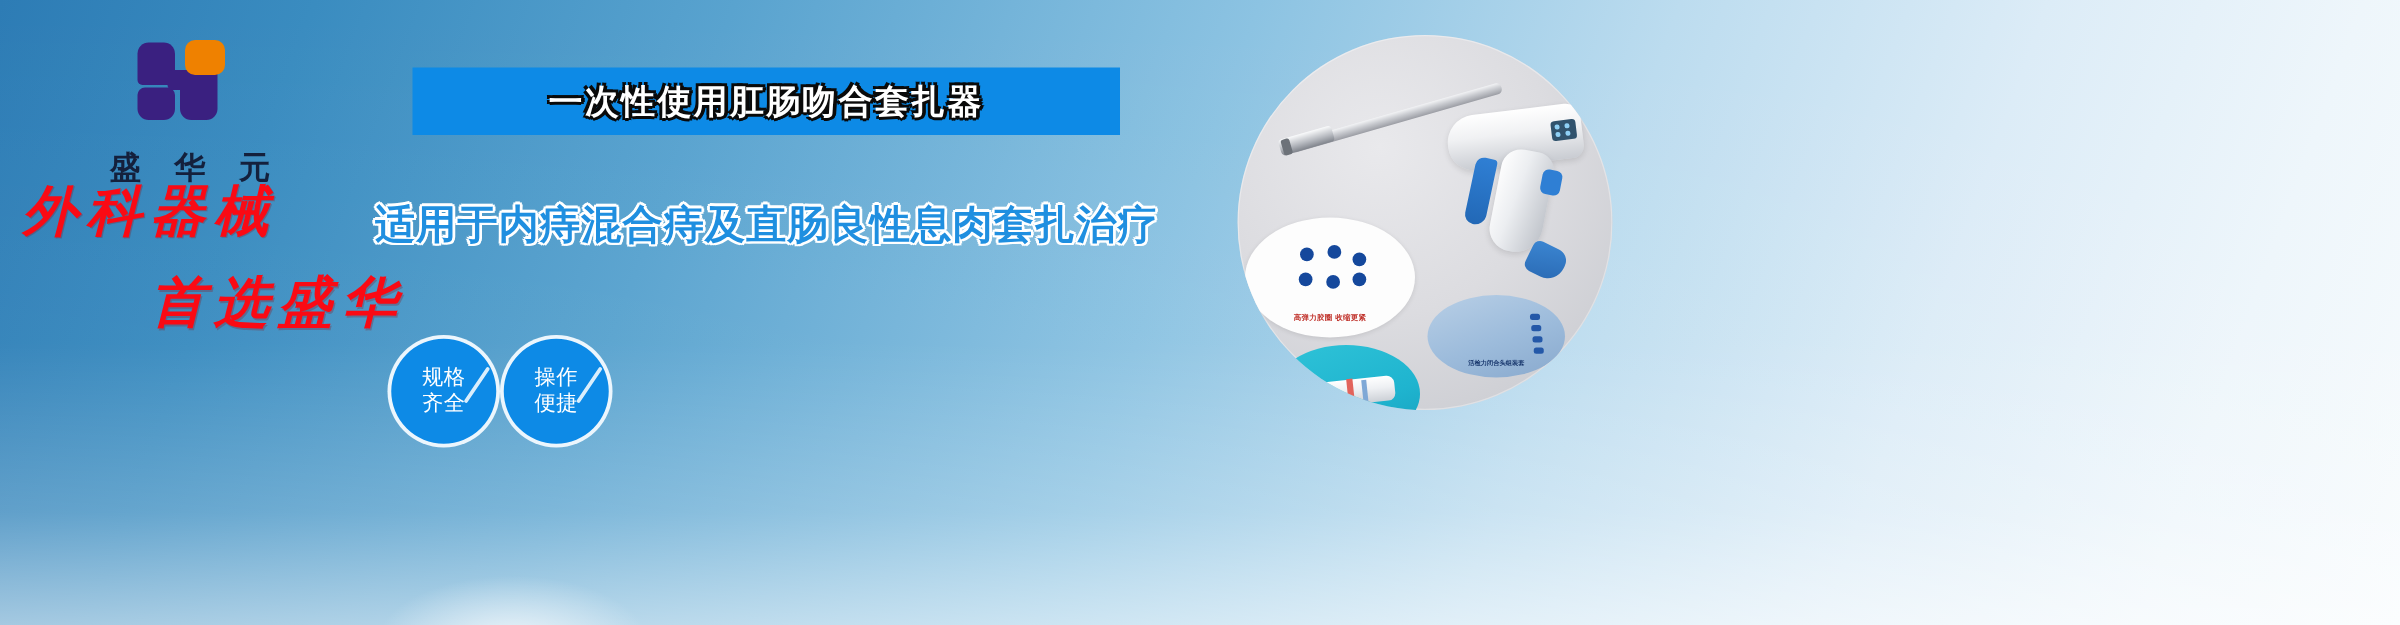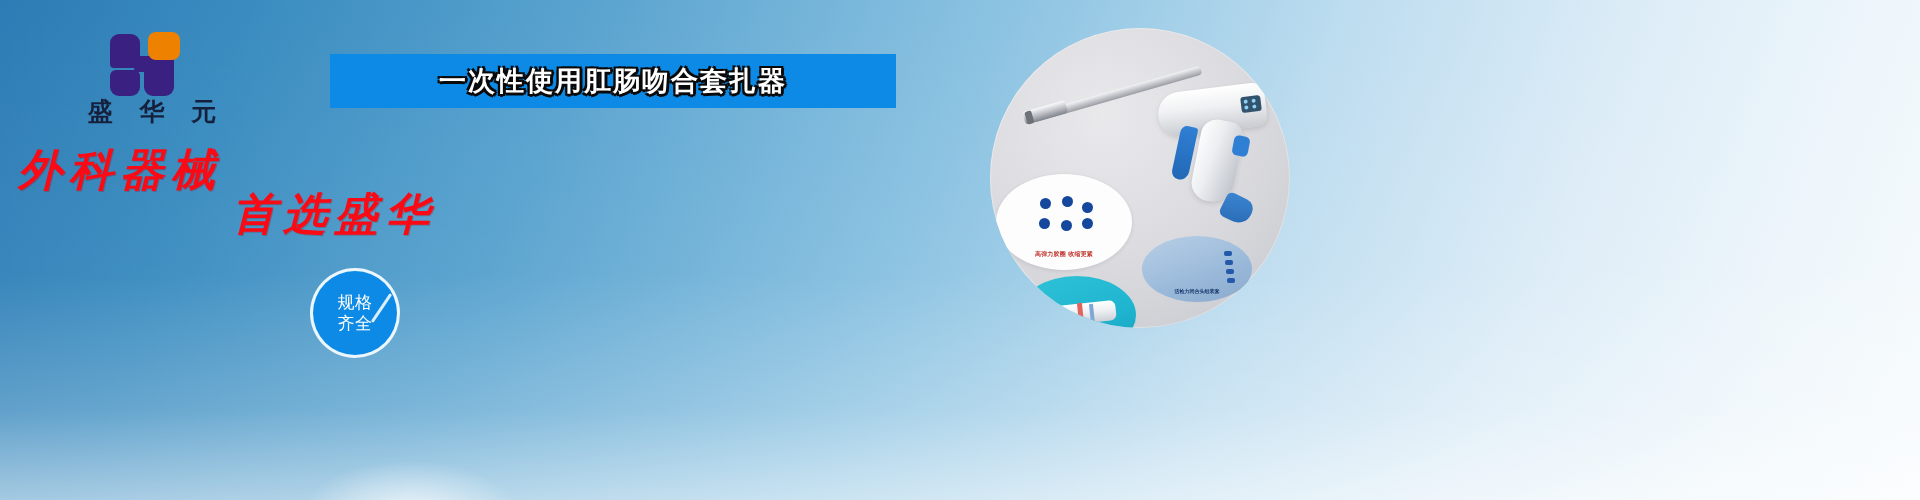--- a/index.html
+++ b/index.html
@@ -66,21 +66,21 @@
   #lg-c { left: 40px; top: 30px; width: 30px; height: 40px; border-radius: 4px 4px 9px 9px;}
   #lg-d { left: 30px; top: 30px; width: 30px; height: 16px; border-radius: 4px;}
   #lg-orange {
     position: absolute;
     left: 44px; top: 6px;
     width: 32px; height: 28px;
     background: #ef8100;
     border-radius: 8px;
   }
   #logo-name {
-    margin-top: 0;
+    margin-top: 22px;
     font-family: "DejaVu Sans", "Liberation Sans", sans-serif;
     font-size: 25px;
     font-weight: 700;
     color: #14203c;
     letter-spacing: 9px;
     text-indent: 9px;
     line-height: 1.1;
   }
 
   
@@ -95,21 +95,21 @@
     font-weight: 700;
     font-size: 44px;
     color: #fa0a14;
     letter-spacing: 7px;
     line-height: 1.0;
     font-style: italic;
     text-shadow: 1px 1px 0 rgba(150,0,0,0.25);
     white-space: nowrap;
   }
   #calli-1 { margin-left: 2px; }
-  #calli-2 { margin-left: 104px; margin-top: 0; text-align: right; }
+  #calli-2 { margin-left: 104px; margin-top: 29px; }
 
   
   #title-bar {
     left: 330px;
     top: 54px;
     width: 566px;
     height: 54px;
     background: #0d8ae6;
     z-index: 4;
   }
@@ -425,29 +425,35 @@
 
   <div class="layer" id="calli">
     <div class="calli-line" id="calli-1">外科器械</div>
     <div class="calli-line" id="calli-2">首选盛华</div>
   </div>
 
   <div class="layer" id="title-bar">
     <div id="title-text">一次性使用肛肠吻合套扎器</div>
   </div>
 
+  <div class="layer" id="subtitle">适用于内痔混合痔及直肠良性息肉套扎治疗</div>
 
   <div class="layer" id="features">
 
     <div class="feature">
       <span class="feature-slash"></span>
       <span class="feature-label">规格</span>
       <span class="feature-label">齐全</span>
     </div>
 
+    <div class="feature">
+      <span class="feature-slash"></span>
+      <span class="feature-label">操作</span>
+      <span class="feature-label">便捷</span>
+    </div>
 
 
 
   </div>
 
   <div class="layer" id="photo-circle">
 
     <div id="device-shaft"></div>
     <div id="device-tip"></div>
     <div id="device-tip-band"></div>

